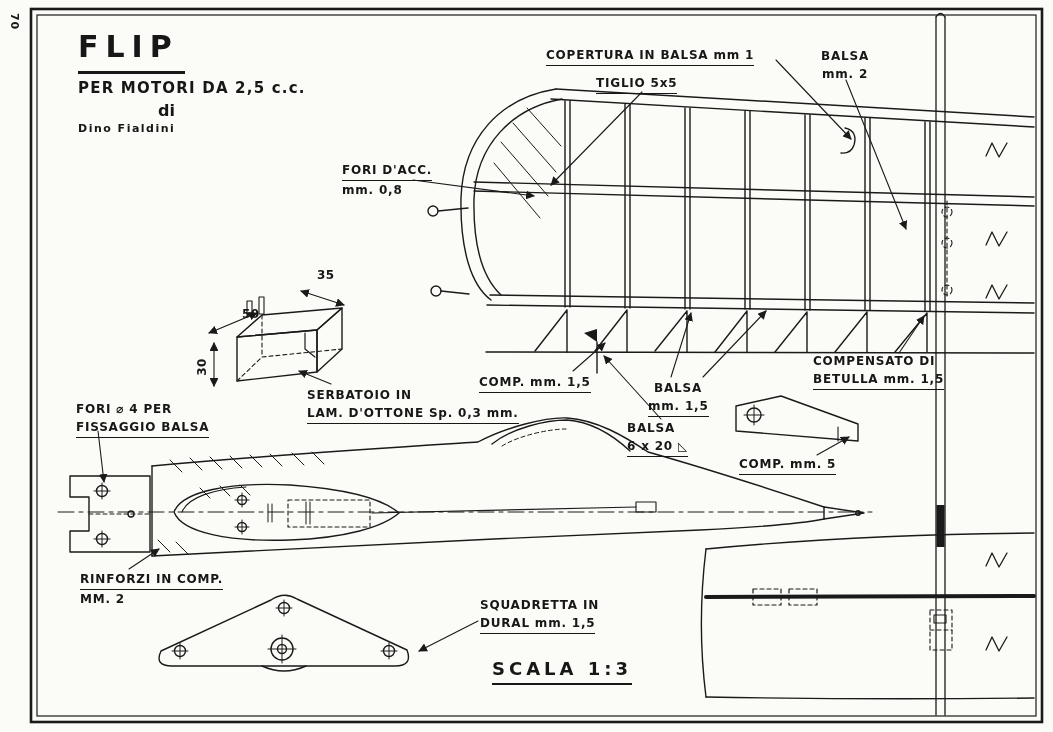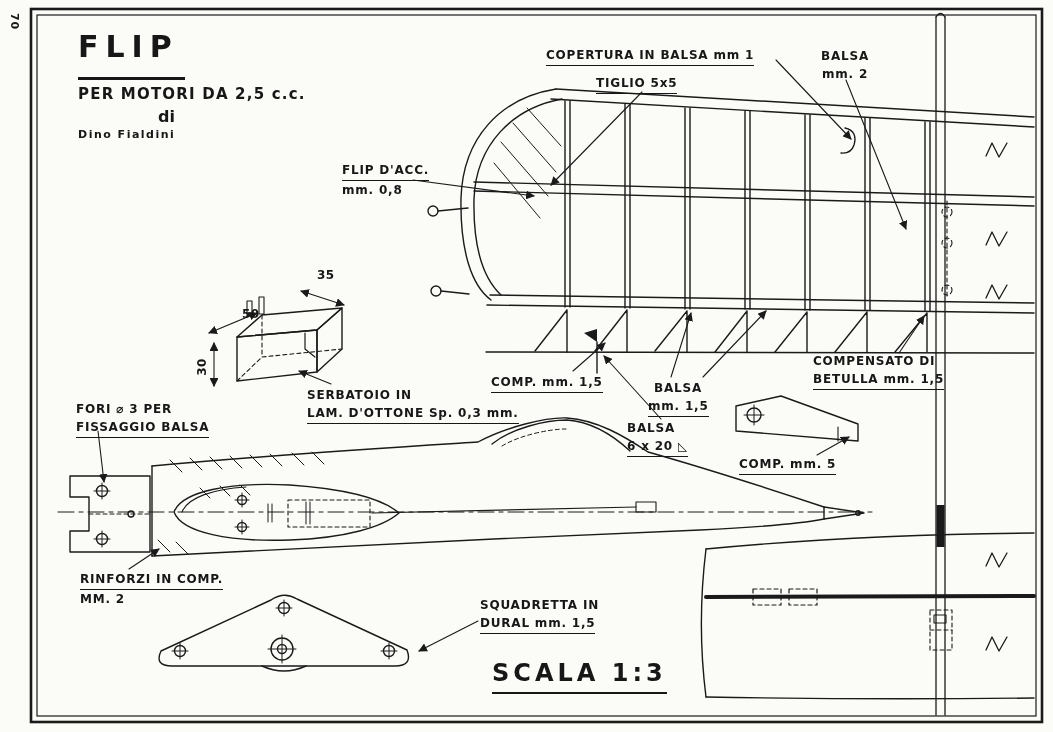--- a/index.html
+++ b/index.html
@@ -14,26 +14,26 @@
     line-height:1.5; white-space:nowrap; color:#171717;
   }
   .lbl .ul{ border-bottom:1.6px solid #171717; padding-bottom:1px; display:inline-block;text-align:right; }
   .ctr{ text-align:center; }
   .rot90{ transform:rotate(90deg); transform-origin:left top; }
   .rotm90{ transform:rotate(-90deg); transform-origin:center center; }
   .dim{ font-size:12px; letter-spacing:.5px; }
   .title-block{ position:absolute; left:78px; top:30px; }
   .title-flip{
     font-size:30px; font-weight:bold; letter-spacing:7px; display:inline-block;
-    border-bottom:3px solid #171717; padding:0 6px 14px 0; line-height:1.1;
+    border-bottom:3px solid #171717; padding:0 6px 8px 0; line-height:1.1;
   }
   .title-line{ font-size:15px; font-weight:bold; letter-spacing:1.2px; margin-top:5px; }
   .title-di{ font-size:16px; font-weight:bold; margin:4px 0 0 80px; }
   .title-author{ font-size:11px; font-weight:bold; letter-spacing:1.5px; margin-top:2px; }
-  .scala{ font-size:24px; letter-spacing:4px; }
+  .scala{ font-size:18px; letter-spacing:4px; }
   .scala .ul{ border-bottom:2px solid #171717; }
 </style>
 </head>
 <body>
 
 <div class="stage">
 
   <svg width="1053" height="732" viewBox="0 0 1053 732">
     <defs>
       <marker id="arr" viewBox="0 0 10 10" refX="9" refY="5" markerWidth="8" markerHeight="8" orient="auto-start-reverse">
@@ -217,34 +217,34 @@
   <div class="lbl" style="left:596px;top:74px">
     <span class="ul">TIGLIO 5x5</span>
   </div>
 
   <div class="lbl ctr" style="left:814px;top:47px;width:62px">
     <div>BALSA</div>
     <div>mm. 2</div>
   </div>
 
   <div class="lbl" style="left:342px;top:161px">
-    <div><span class="ul">FLIP D'ACC.</span></div>
+    <div><span class="ul">FORI D'ACC.</span></div>
     <div>mm. 0,8</div>
   </div>
 
   <div class="lbl dim" style="left:317px;top:266px">35</div>
   <div class="lbl dim" style="left:242px;top:305px">50</div>
   <div class="lbl dim rotm90" style="left:193px;top:358px">30</div>
 
   <div class="lbl" style="left:307px;top:386px">
     <div>SERBATOIO IN</div>
     <div><span class="ul">LAM. D'OTTONE Sp. 0,3 mm.</span></div>
   </div>
 
-  <div class="lbl" style="left:491px;top:373px">
+  <div class="lbl" style="left:479px;top:373px">
     <span class="ul">COMP. mm. 1,5</span>
   </div>
 
   <div class="lbl ctr" style="left:648px;top:379px;width:60px">
     <div>BALSA</div>
     <div><span class="ul">mm. 1,5</span></div>
   </div>
 
   <div class="lbl" style="left:627px;top:419px">
     <div>BALSA</div>
@@ -254,21 +254,21 @@
   <div class="lbl" style="left:813px;top:352px">
     <div>COMPENSATO DI</div>
     <div><span class="ul">BETULLA mm. 1,5</span></div>
   </div>
 
   <div class="lbl" style="left:739px;top:455px">
     <span class="ul">COMP. mm. 5</span>
   </div>
 
   <div class="lbl" style="left:76px;top:400px">
-    <div>FORI ⌀ 3 PER</div>
+    <div>FORI ⌀ 4 PER</div>
     <div><span class="ul">FISSAGGIO BALSA</span></div>
   </div>
 
   <div class="lbl" style="left:80px;top:570px">
     <div><span class="ul">RINFORZI IN COMP.</span></div>
     <div>MM. 2</div>
   </div>
 
   <div class="lbl" style="left:480px;top:596px">
     <div>SQUADRETTA IN</div>

